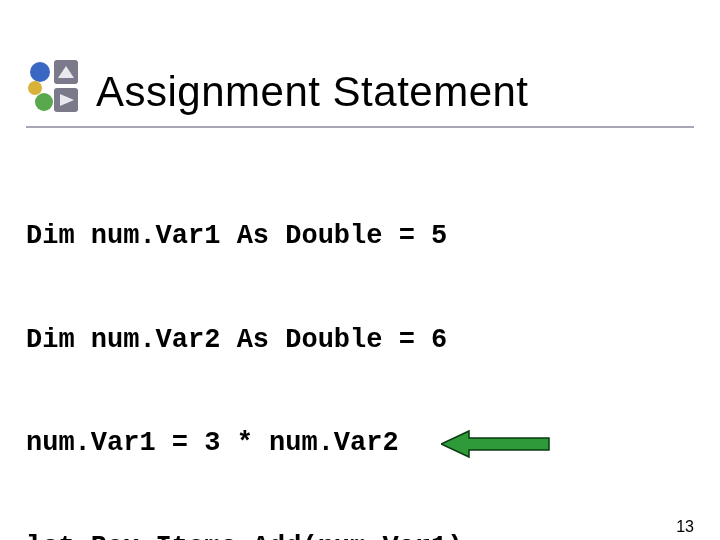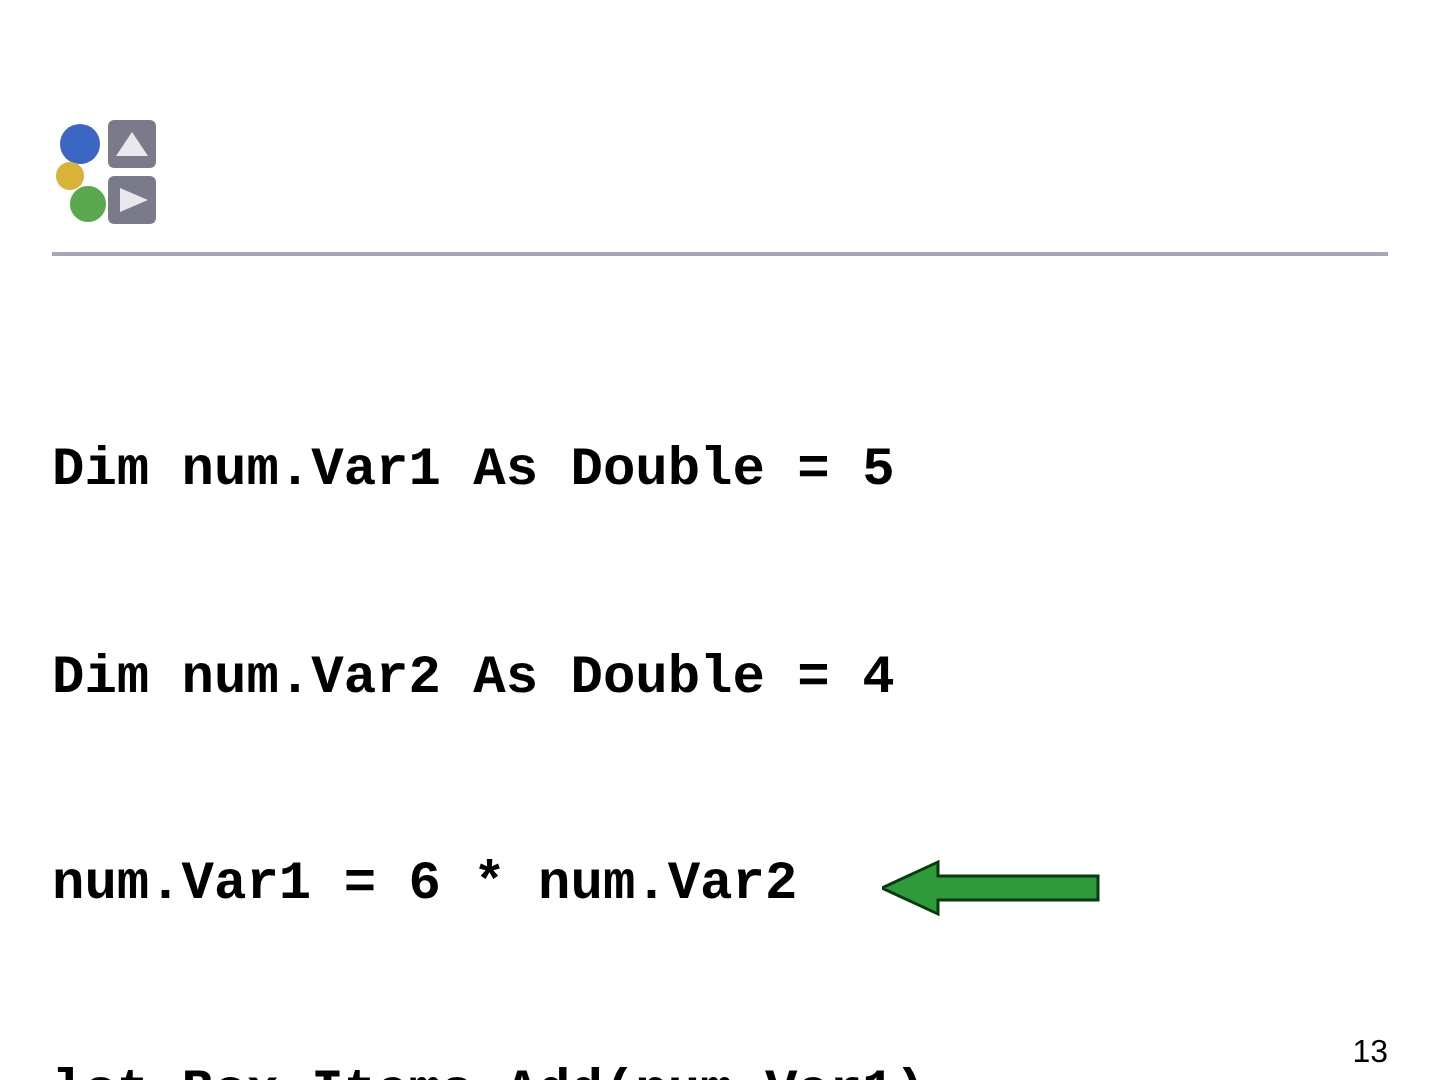--- a/index.html
+++ b/index.html
@@ -72,33 +72,34 @@
     <svg viewBox="0 0 56 56" width="56" height="56">
       <rect x="28" y="2" width="24" height="24" rx="3" fill="#7a7a8a"></rect>
       <rect x="28" y="30" width="24" height="24" rx="3" fill="#7a7a8a"></rect>
       <polygon points="40,8 48,20 32,20" fill="#e8e8ee"></polygon>
       <polygon points="34,36 48,42 34,48" fill="#e8e8ee"></polygon>
       <circle cx="14" cy="14" r="10" fill="#3a66c4"></circle>
       <circle cx="9" cy="30" r="7" fill="#d9b23a"></circle>
       <circle cx="18" cy="44" r="9" fill="#5aa84e"></circle>
     </svg>
   </div>
+  <div class="title">Assignment Statement</div>
 </div>
 
 <div class="rule"></div>
 
 <div class="code">
   <div class="code-row">
     <span>Dim num.Var1 As Double = 5</span>
   </div>
   <div class="code-row">
-    <span>Dim num.Var2 As Double = 4</span>
+    <span>Dim num.Var2 As Double = 6</span>
   </div>
   <div class="code-row">
-    <span>num.Var1 = 6 * num.Var2</span>
+    <span>num.Var1 = 3 * num.Var2</span>
     <span class="arrow-wrap">
       <svg width="110" height="30" viewBox="0 0 110 30">
         <polygon points="0,15 28,2 28,9 108,9 108,21 28,21 28,28" fill="#2e9a3a" stroke="#0a3b10" stroke-width="1.5"></polygon>
       </svg>
     </span>
   </div>
   <div class="code-row">
     <span>lst.Box.Items.Add(num.Var1)</span>
   </div>
 </div>

